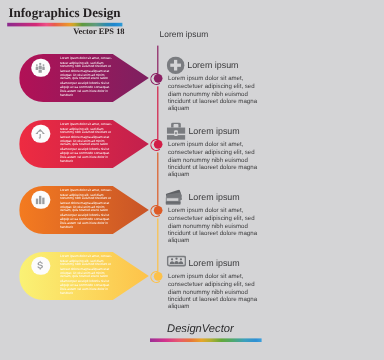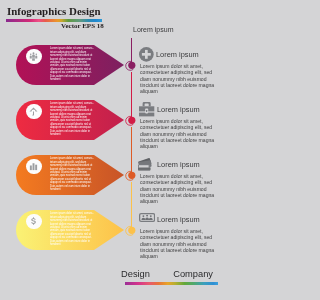--- a/index.html
+++ b/index.html
@@ -14,22 +14,22 @@
     background:linear-gradient(90deg,#8a2a8e 0%,#d42a77 25%,#ee5086 34%,#e85c4c 41%,
       #eb9a2a 54%,#c6a72c 58%,#5f9a3f 65%,#5f9a80 77%,#2b8ab0 86%,#1f87d0 93%,#2e9ad6 100%);}
   .hdr-sub{position:absolute;left:61px;top:22px;font-family:"Liberation Serif",serif;
     font-weight:bold;font-size:7px;color:#231f20;white-space:nowrap;}
 
   
   .top-head{position:absolute;left:133px;top:26px;font-size:7px;color:#3a3a3c;white-space:nowrap;}
 
   
   .ftr{position:absolute;left:121px;top:269px;width:92px;}
-  .ftr-row{display:flex;justify-content:space-between;font-family:"Liberation Sans",sans-serif;
-    font-weight:normal;font-size:9.3px;color:#2b2b2d;}
+  .ftr-row{display:flex;justify-content:center;font-family:"Liberation Sans",sans-serif;
+    font-weight:normal;font-size:9.3px;color:#2b2b2d;font-style:italic;}
   .ftr-bar{position:absolute;left:4px;top:13px;width:93px;height:3.4px;
     background:linear-gradient(90deg,#9b2f96 0%,#d4338c 14%,#e85a6e 26%,#e8743a 36%,
       #e8a52a 46%,#b5ae31 54%,#63a83a 64%,#4fa86e 74%,#3b9fbd 85%,#2f8fd4 95%,#3ba0dc 100%);}
 
   
   .row{position:absolute;left:0;width:225px;height:55px;}
   .icon-circle{position:absolute;left:26.3px;top:3.8px;width:15.3px;height:15.3px;border-radius:50%;
     background:#fcfcfc;display:flex;align-items:center;justify-content:center;}
   .icon-circle svg{width:9px;height:9px;fill:#9b9da0;display:block;}
   .ptext{position:absolute;left:50px;top:2.4px;width:44px;font-size:2.7px;line-height:3.4px;
@@ -203,18 +203,18 @@
           </svg>
       <span class="rlabel" style="left:157px">Lorem ipsum</span>
     </div>
     <div class="rbody" style="top:18px">Lorem ipsum dolor sit amet, consectetuer adipiscing elit, sed diam nonummy nibh euismod tincidunt ut laoreet dolore magna aliquam</div>
   </div>
     </div>
 
   <div class="ftr">
     <div class="ftr-row">
       <span>Design</span>
-      <span>Company</span>
+      <span>Vector</span>
     </div>
     <div class="ftr-bar"></div>
   </div>
 
 </div>
 
 </body></html>

